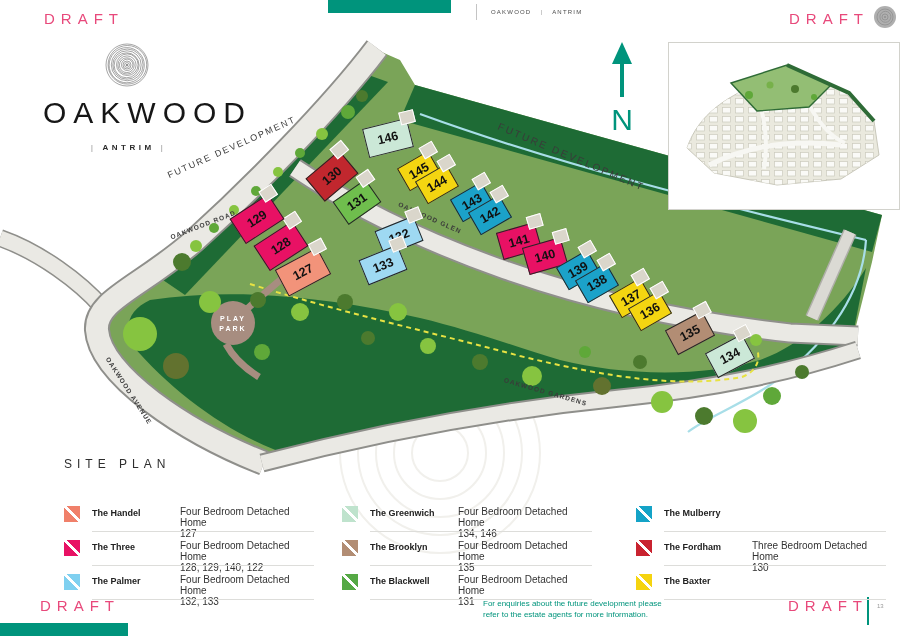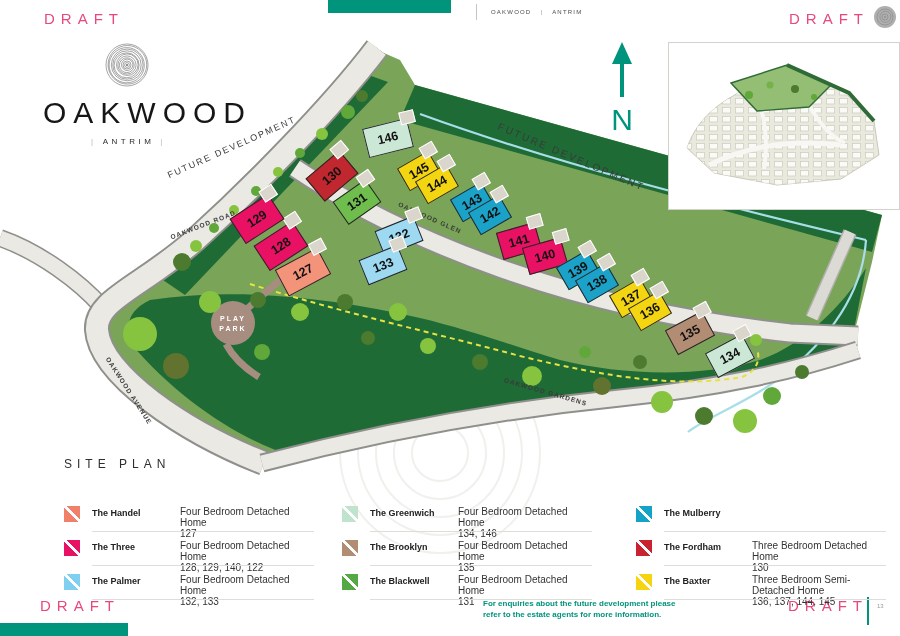--- a/index.html
+++ b/index.html
@@ -7,21 +7,21 @@
         font-family:"Liberation Sans",sans-serif;}
   .abs{position:absolute;}
   .draft{position:absolute;color:#E8497B;font-size:15px;letter-spacing:6px;font-weight:500;}
   .teal-bar{position:absolute;background:#00947C;}
   .crumb{position:absolute;left:476px;top:4px;height:16px;display:flex;align-items:center;gap:9px;
          border-left:1px solid #C4C4C4;padding-left:14px;font-size:6px;letter-spacing:1.2px;color:#4A4A4A;}
   .crumb .sep{color:#9a9a9a;}
   
   .logo{position:absolute;left:36px;top:41px;width:182px;text-align:center;}
   .logo-title{font-size:30px;letter-spacing:7px;color:#161616;font-weight:400;margin-top:3px;margin-left:7px;}
-  .logo-sub{font-size:8px;letter-spacing:3.5px;color:#2B2B2B;margin-top:7px;margin-left:3px;}
+  .logo-sub{font-size:8px;letter-spacing:3.5px;color:#2B2B2B;margin-top:13px;margin-left:3px;font-weight:bold;}
   .logo-sub .pipe{color:#B9B9B9;margin:0 6px;}
   
   #map-svg{position:absolute;left:0;top:0;z-index:1;}
   #plots-layer{position:absolute;left:0;top:0;width:900px;height:636px;z-index:2;pointer-events:none;}
   .house{position:absolute;border:1.5px solid #262626;box-sizing:border-box;display:flex;
          align-items:center;justify-content:center;font-weight:bold;font-size:12.5px;color:#111;}
   .house .garage{position:absolute;right:-9px;top:-8px;width:13px;height:11px;background:#DAD6CB;
                  border:1px solid #fff;z-index:0;}
   .house span{position:relative;z-index:1;}
   
@@ -31,21 +31,21 @@
   #watermark{position:absolute;left:300px;top:398px;z-index:0;}
   .site-plan-title{position:absolute;left:64px;top:457px;font-size:12px;letter-spacing:5px;color:#2E2E2E;z-index:2;}
   .lcol{position:absolute;top:504px;width:250px;z-index:2;}
   .lcol1{left:64px;}.lcol2{left:342px;}.lcol3{left:636px;}
   .lrow{position:relative;height:34px;}
   .swatch{position:absolute;left:0;top:2px;width:16px;height:16px;}
   .lname{position:absolute;left:28px;top:4px;font-size:9px;font-weight:bold;color:#222;}
   .ldesc{position:absolute;left:116px;top:2px;font-size:10px;color:#333;line-height:11px;}
   .lrule{position:absolute;left:28px;right:0;top:27px;border-bottom:1px solid #DDDDDA;}
   
-  .foot-note{position:absolute;left:483px;top:598px;font-size:8px;font-weight:bold;color:#00947C;line-height:11px;z-index:2;}
+  .foot-note{position:absolute;left:483px;top:598px;font-size:8px;font-weight:normal;color:#00947C;line-height:11px;z-index:2;}
   .vline{position:absolute;left:867px;top:597px;width:2px;height:28px;background:#00947C;}
   .pagenum{position:absolute;left:877px;top:603px;font-size:6px;color:#9a9a9a;}
 </style>
 </head>
 <body>
 
 <div id="page">
 
   <svg id="map-svg" width="900" height="636" viewBox="0 0 900 636">
 
@@ -372,24 +372,20 @@
       <div class="lname">The Fordham</div>
       <div class="ldesc">
           <div>Three Bedroom Detached Home</div>
           <div>130</div>
         </div>
       <div class="lrule"></div>
     </div>
     <div class="lrow">
       <span class="swatch" style="background: linear-gradient(45deg, rgb(245, 212, 16) 44%, rgb(255, 255, 255) 44%, rgb(255, 255, 255) 57%, rgb(245, 212, 16) 57%);"></span>
       <div class="lname">The Baxter</div>
-      <div class="ldesc">
-          <div>Three Bedroom Semi-Detached Home</div>
-          <div>136, 137, 144, 145</div>
-        </div>
       <div class="lrule"></div>
     </div>
   </div>
 
   <div class="foot-note">
     <div>For enquiries about the future development please</div>
     <div>refer to the estate agents for more information.</div>
   </div>
   <div class="draft" style="left:40px;top:597px;">DRAFT</div>
   <div class="draft" style="left:788px;top:597px;">DRAFT</div>

